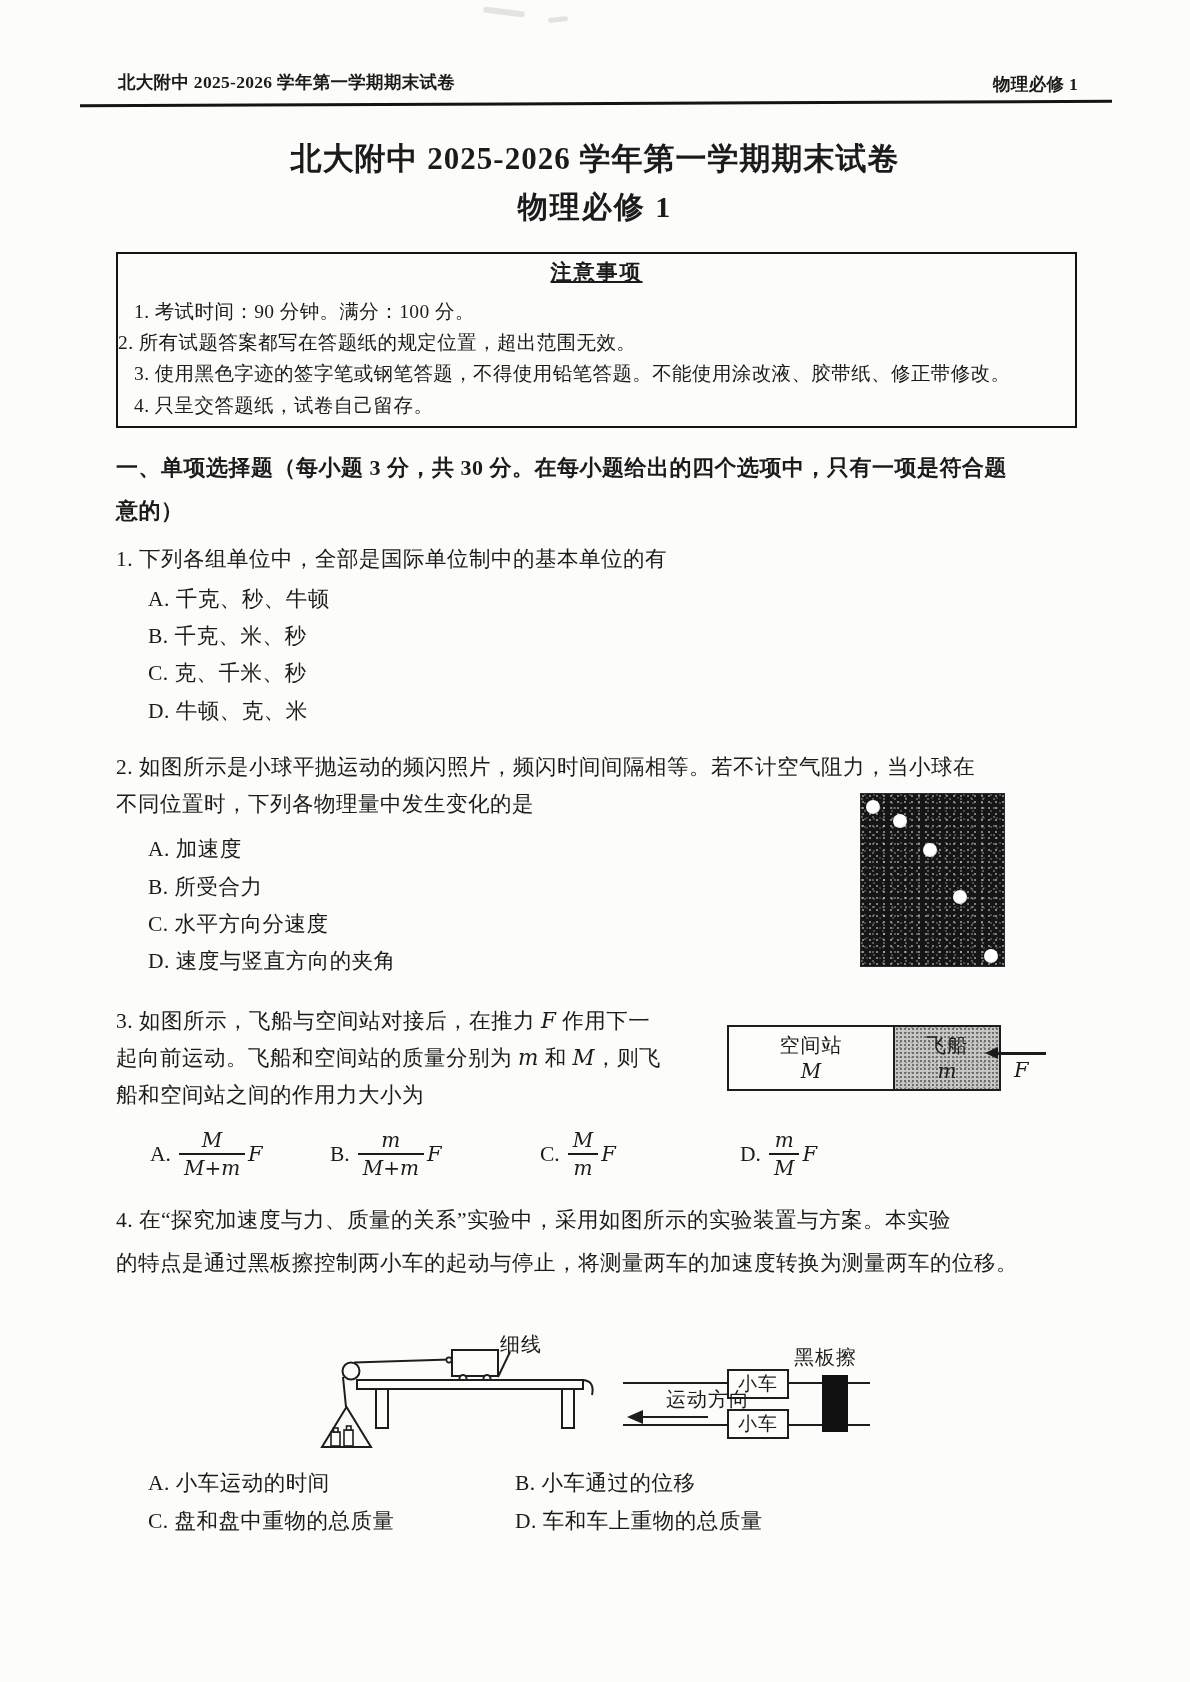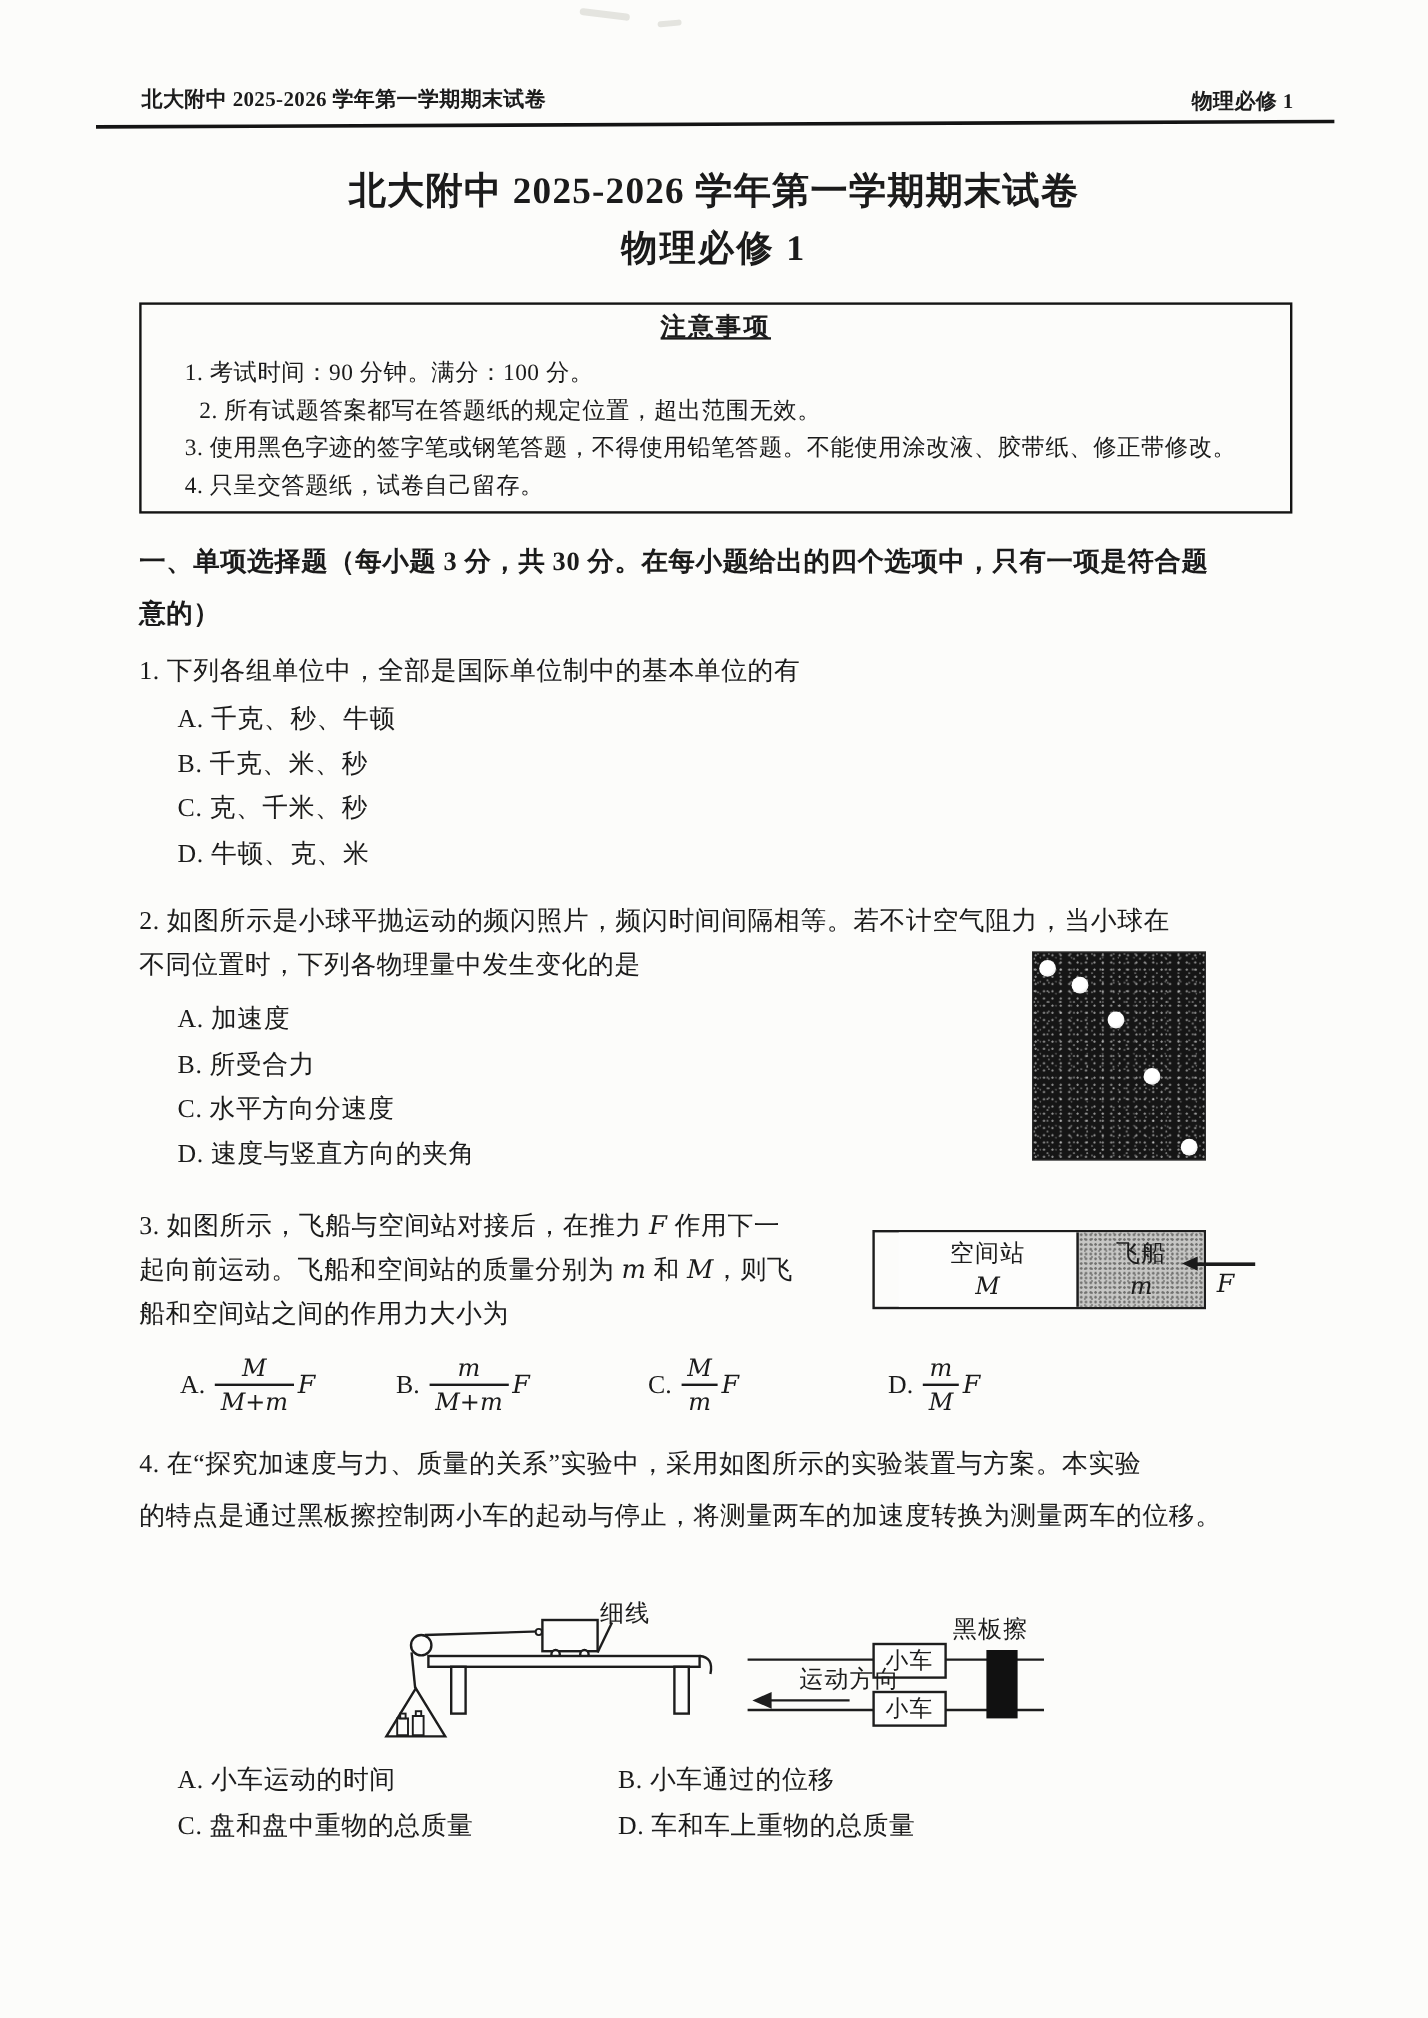--- a/index.html
+++ b/index.html
@@ -9,42 +9,42 @@
     font-family:"Liberation Serif",serif;
   }
   .abs{position:absolute;}
   .line{white-space:nowrap;}
   .hdr-small{font-size:17.5px;font-weight:bold;letter-spacing:.3px;}
   .rule{height:3px;background:#141414;transform:rotate(-.25deg);}
   .title{font-size:31px;font-weight:bold;letter-spacing:1px;text-align:center;width:100%;}
   .subtitle{font-size:30px;font-weight:bold;letter-spacing:2px;text-align:center;width:100%;}
   .notice{border:2.5px solid #141414;}
   .notice-title{font-size:21px;font-weight:bold;text-align:center;letter-spacing:2px;}
-  .notice-item{font-size:19.5px;letter-spacing:.4px;height:31px;line-height:31px;white-space:nowrap;margin-left:20px;}
+  .notice-item{font-size:19.5px;letter-spacing:.4px;height:31px;line-height:31px;white-space:nowrap;}
   .sec-head{font-size:22px;font-weight:bold;letter-spacing:.5px;}
   .body-t{font-size:21.5px;letter-spacing:.5px;}
   .mi{font-family:"DejaVu Serif",serif;font-style:italic;}
   
   .photo{
     background-color:#151515;border:1px solid #2a2a2a;
     background-image:
       radial-gradient(circle at 2px 2px, rgba(255,255,255,.55) 0 .6px, transparent 1.2px),
       radial-gradient(circle at 4px 1px, rgba(255,255,255,.35) 0 .5px, transparent 1.1px),
       radial-gradient(circle at 1px 5px, rgba(255,255,255,.45) 0 .5px, transparent 1.1px),
       radial-gradient(circle at 6px 4px, rgba(255,255,255,.3) 0 .5px, transparent 1px);
     background-size:7px 6px,9px 8px,11px 9px,13px 10px;
   }
   .ball{position:absolute;width:14px;height:14px;border-radius:50%;
     background:radial-gradient(circle at 40% 35%, #ffffff 55%, #cfcfcf 100%);}
   
   .q3box{border:2px solid #1d1d1d;display:flex;}
   .q3cell{display:flex;flex-direction:column;align-items:center;justify-content:center;line-height:26px;}
   .q3cell .cn{font-size:20px;letter-spacing:1px;}
   .q3cell .sym{font-size:20px;}
-  .cell-station{width:148px;background:#fdfdfc;margin-left:20px;}
+  .cell-station{width:164px;background:#fdfdfc;}
   .cell-ship{width:104px;border-left:2px solid #1d1d1d;background-color:#c7c7c5;
     background-image:
       radial-gradient(circle, #6f6f6d .8px, transparent 1.3px),
       radial-gradient(circle, #8d8d8b .7px, transparent 1.2px);
     background-size:4px 4px,6px 5px;background-position:0 0,2px 3px;}
   .arrow-line{height:2.5px;background:#1b1b1b;}
   .arrow-head-left{width:0;height:0;border-top:6.5px solid transparent;border-bottom:6.5px solid transparent;border-right:13px solid #1b1b1b;}
   
   .q3opt{display:inline-flex;align-items:center;font-size:21px;}
   .q3opt .lab{font-size:21.5px;margin-right:8px;}
@@ -73,21 +73,21 @@
   <div class="abs hdr-small line" style="left:118px;top:70px;">北大附中 2025-2026 学年第一学期期末试卷</div>
   <div class="abs hdr-small line" style="right:112px;top:72px;">物理必修 1</div>
   <div class="abs rule" style="left:80px;top:102px;width:1032px;"></div>
 
   <div class="abs title line" style="left:0;top:138px;">北大附中 2025-2026 学年第一学期期末试卷</div>
   <div class="abs subtitle line" style="left:0;top:187px;">物理必修 1</div>
 
   <div class="abs notice" style="left:116px;top:252px;width:957px;height:172px;">
     <div class="abs notice-title" style="left:0;top:4px;width:100%;text-decoration:underline;">注意事项</div>
     <div class="abs notice-item" style="left:16px;top:42px;">1. 考试时间：90 分钟。满分：100 分。</div>
-    <div class="abs notice-item" style="left:28px;top:73px;">2. 所有试题答案都写在答题纸的规定位置，超出范围无效。</div>
+    <div class="abs notice-item" style="left:0;top:73px;">2. 所有试题答案都写在答题纸的规定位置，超出范围无效。</div>
     <div class="abs notice-item" style="left:16px;top:104px;">3. 使用黑色字迹的签字笔或钢笔答题，不得使用铅笔答题。不能使用涂改液、胶带纸、修正带修改。</div>
     <div class="abs notice-item" style="left:16px;top:136px;">4. 只呈交答题纸，试卷自己留存。</div>
   </div>
 
   <div class="abs sec-head line" style="left:116px;top:453px;">一、单项选择题（每小题 3 分，共 30 分。在每小题给出的四个选项中，只有一项是符合题</div>
   <div class="abs sec-head line" style="left:116px;top:496px;">意的）</div>
 
   <div class="abs body-t line" style="left:116px;top:544px;">1. 下列各组单位中，全部是国际单位制中的基本单位的有</div>
   <div class="abs body-t line" style="left:148px;top:584px;">A. 千克、秒、牛顿</div>
   <div class="abs body-t line" style="left:148px;top:621px;">B. 千克、米、秒</div>

